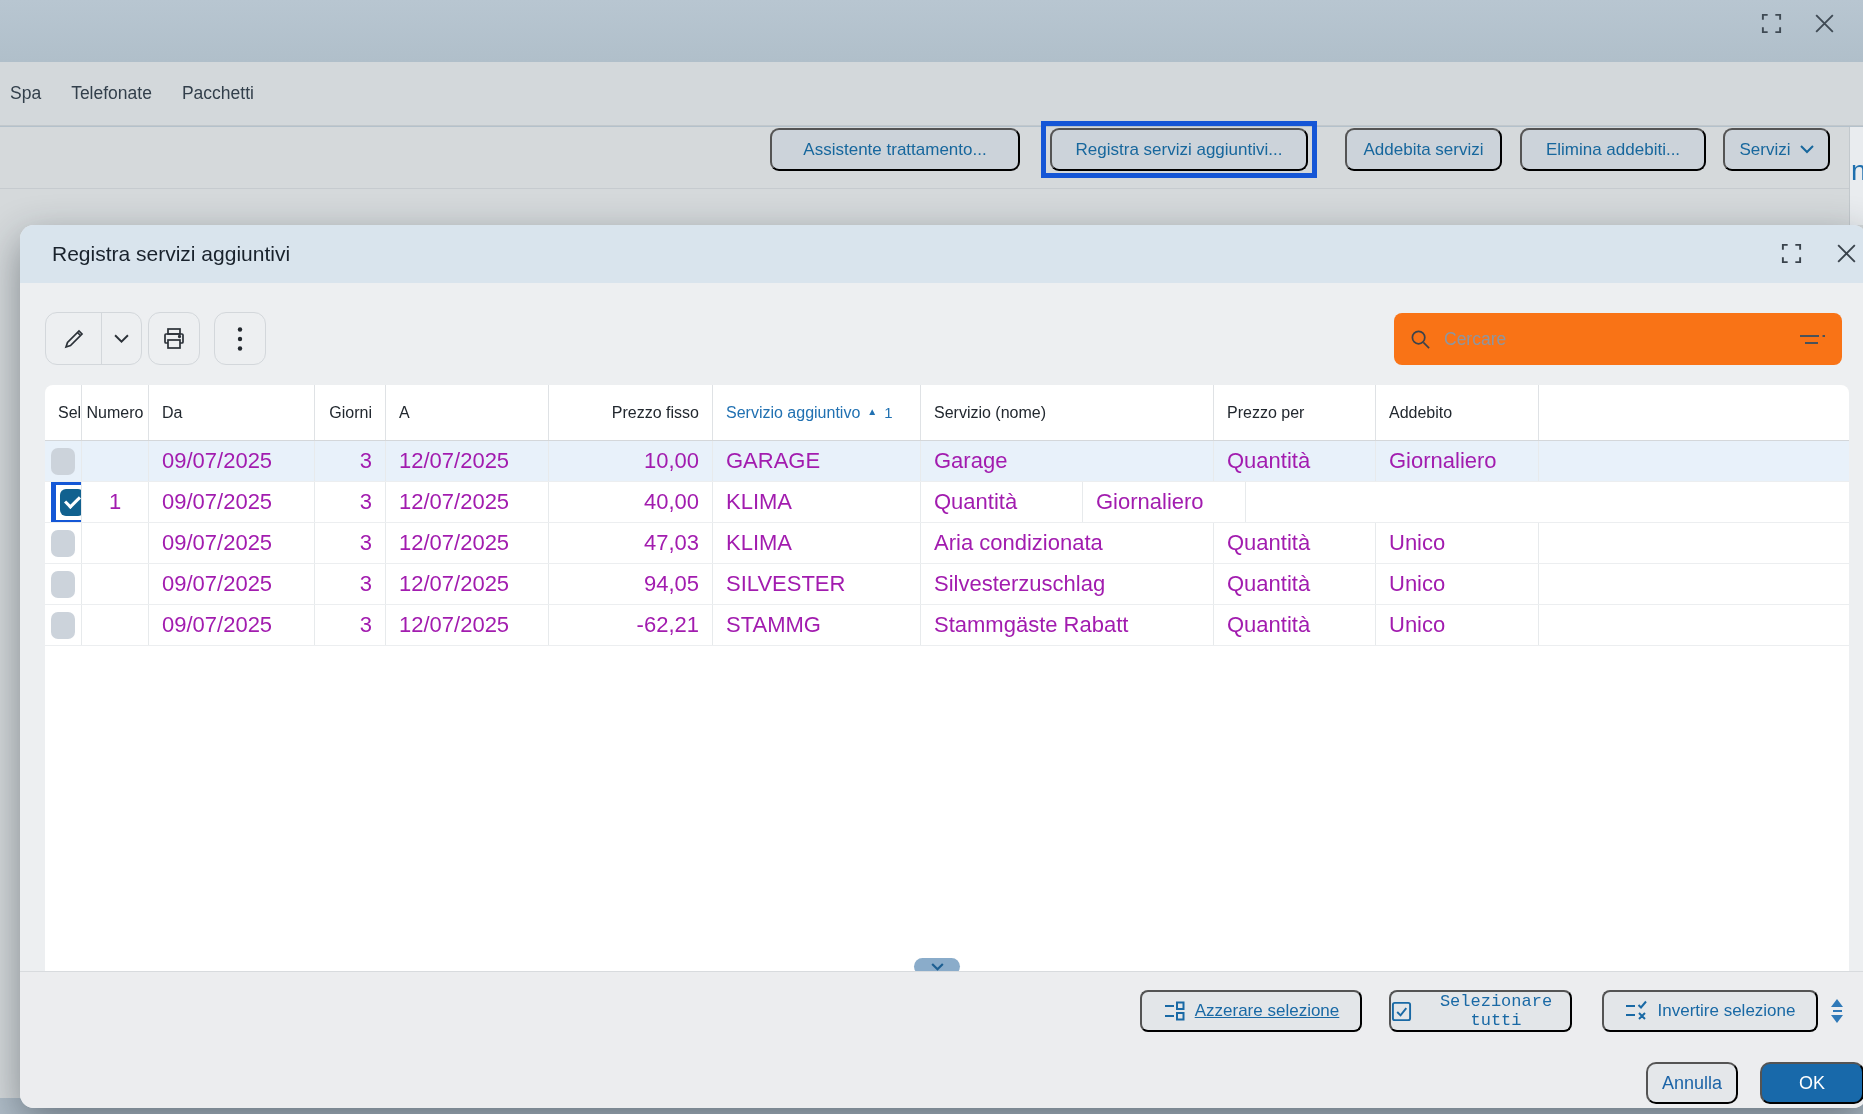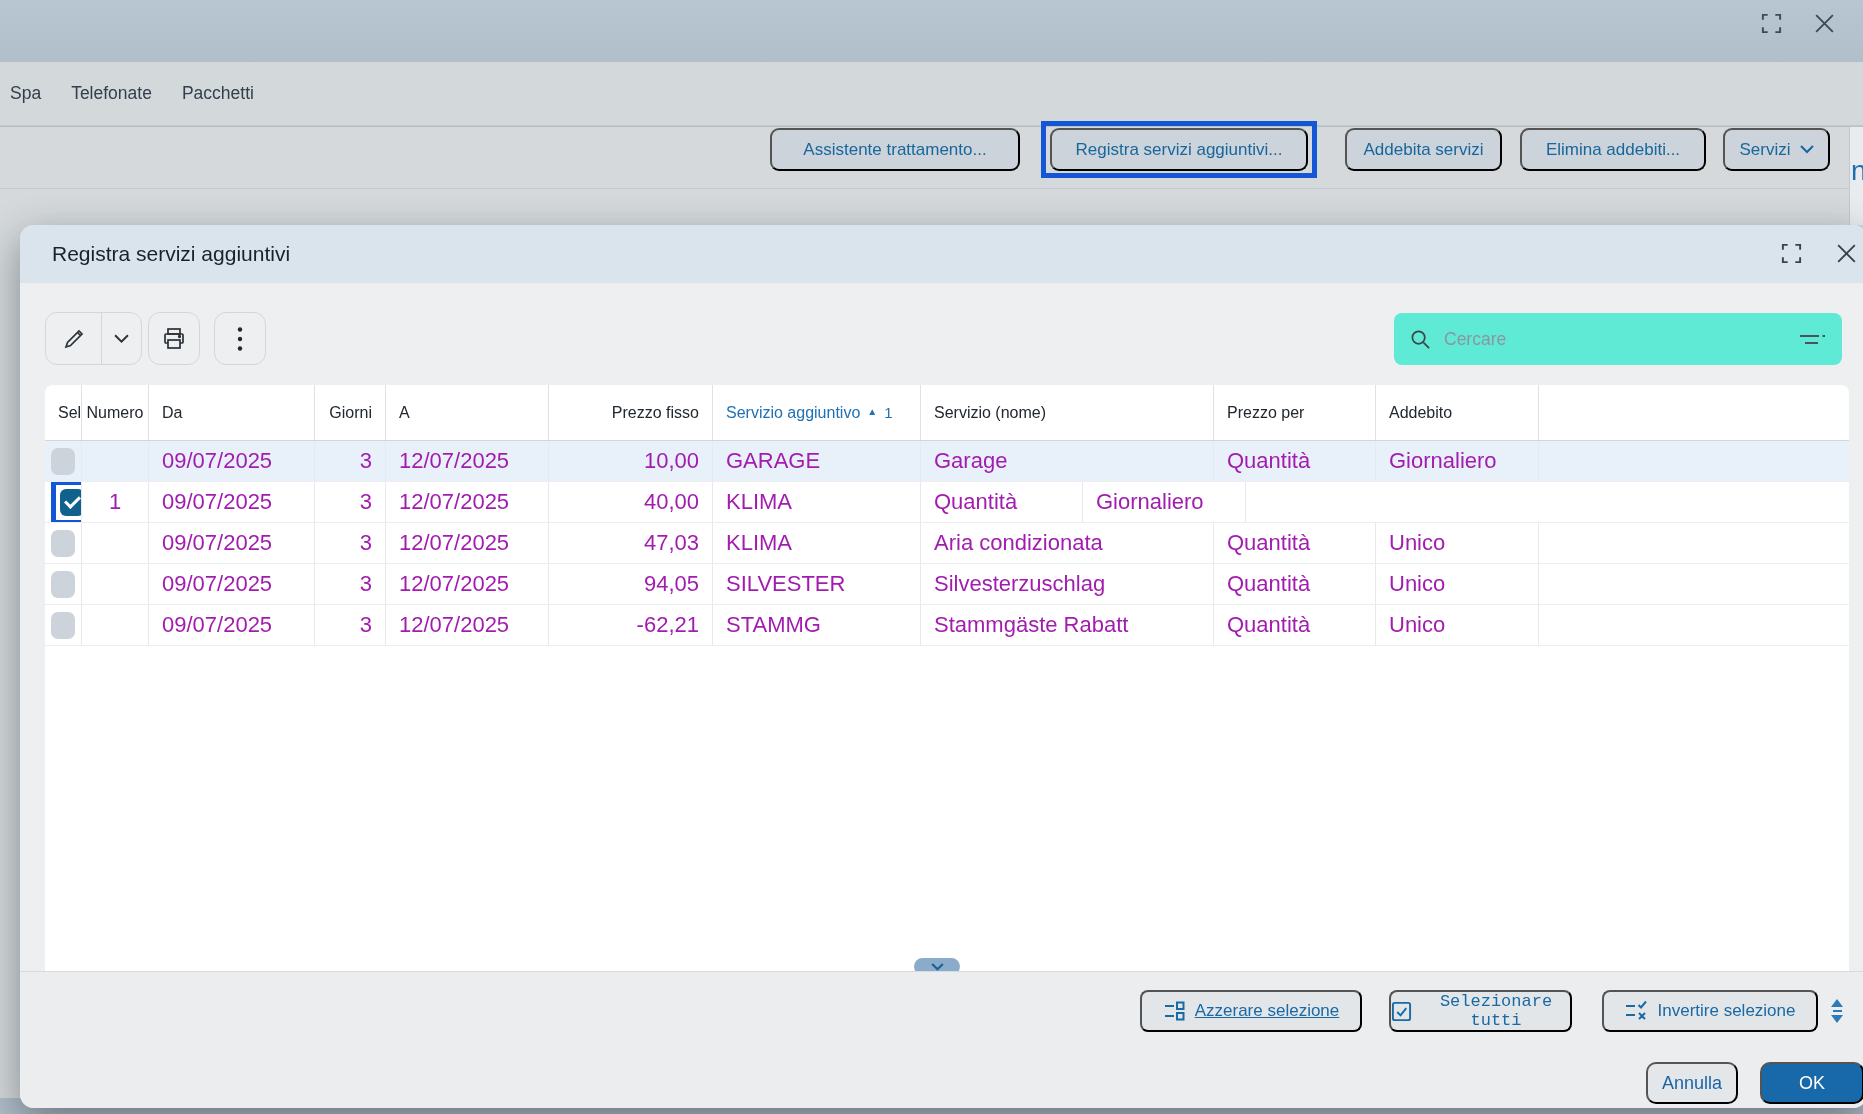--- a/index.html
+++ b/index.html
@@ -51,21 +51,21 @@
   .tool-btn { position:absolute; top:87px; height:53px; border:1px solid #d3d7db; border-radius:12px;
     display:flex; align-items:center; justify-content:center; cursor:pointer; }
   #split-btn { left:25px; width:97px; padding:0; }
   #split-btn .seg { height:100%; display:flex; align-items:center; justify-content:center; }
   #split-btn .seg-main { width:57px; border-right:1px solid #d3d7db; }
   #split-btn .seg-arrow { width:39px; }
   #printer-btn { left:128px; width:52px; }
   #kebab-btn { left:194px; width:52px; }
 
   .search-box { position:absolute; left:1374px; top:88px; width:448px; height:52px;
-    background:#5eead4; border-radius:8px; display:flex; align-items:center; padding:0 16px; }
+    background:#f97316; border-radius:8px; display:flex; align-items:center; padding:0 16px; }
   .search-box input { flex:1; border:none; outline:none; background:transparent;
     font-size:17.5px; color:#3c444d; margin-left:13px; font-family:"Liberation Sans", sans-serif; }
   .search-box input::placeholder { color:#8c96a2; }
   .filter-icon { cursor:pointer; }
 
   
   .table { position:absolute; left:25px; top:160px; width:1804px; height:586px;
     background:#ffffff; border-radius:8px 8px 0 0; overflow:hidden; }
   .t-row, .t-header { display:flex; width:100%; }
   .t-header { height:56px; border-bottom:1px solid #d4d7da; }

